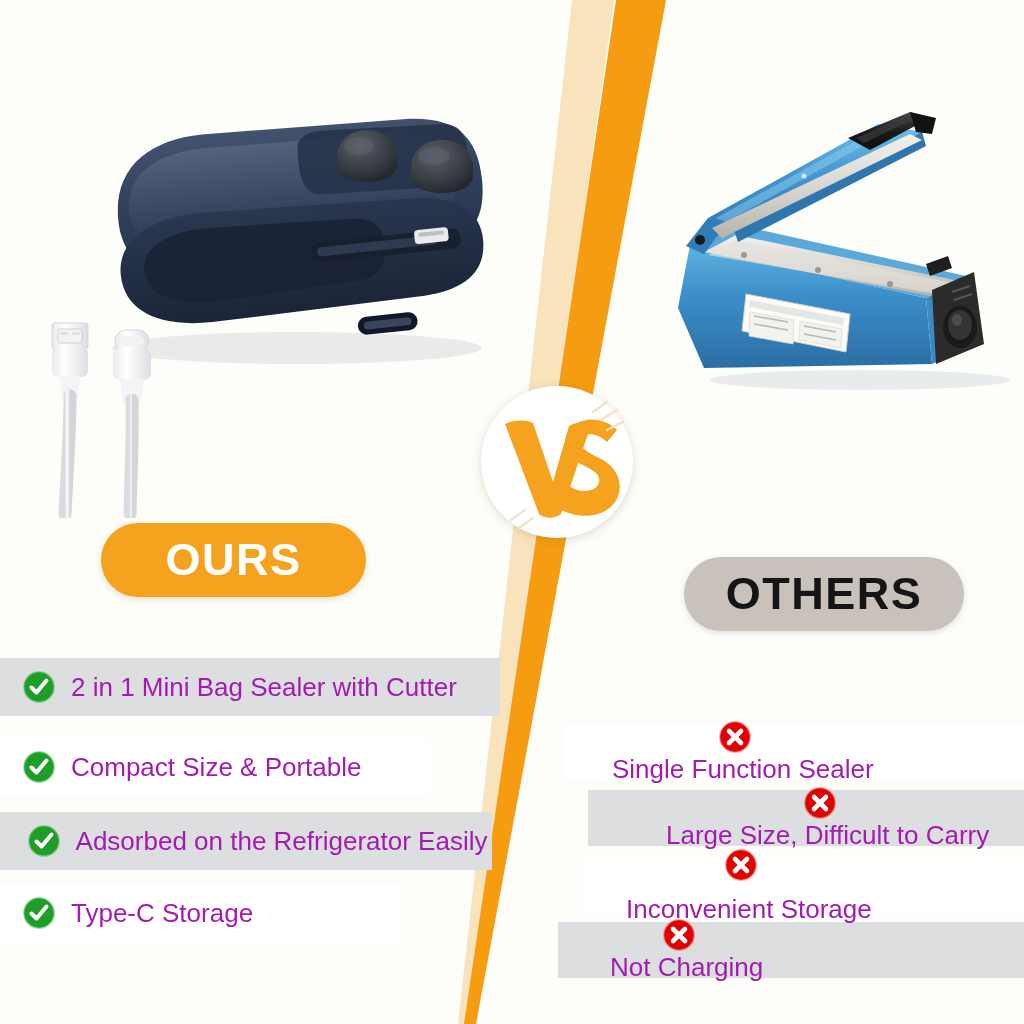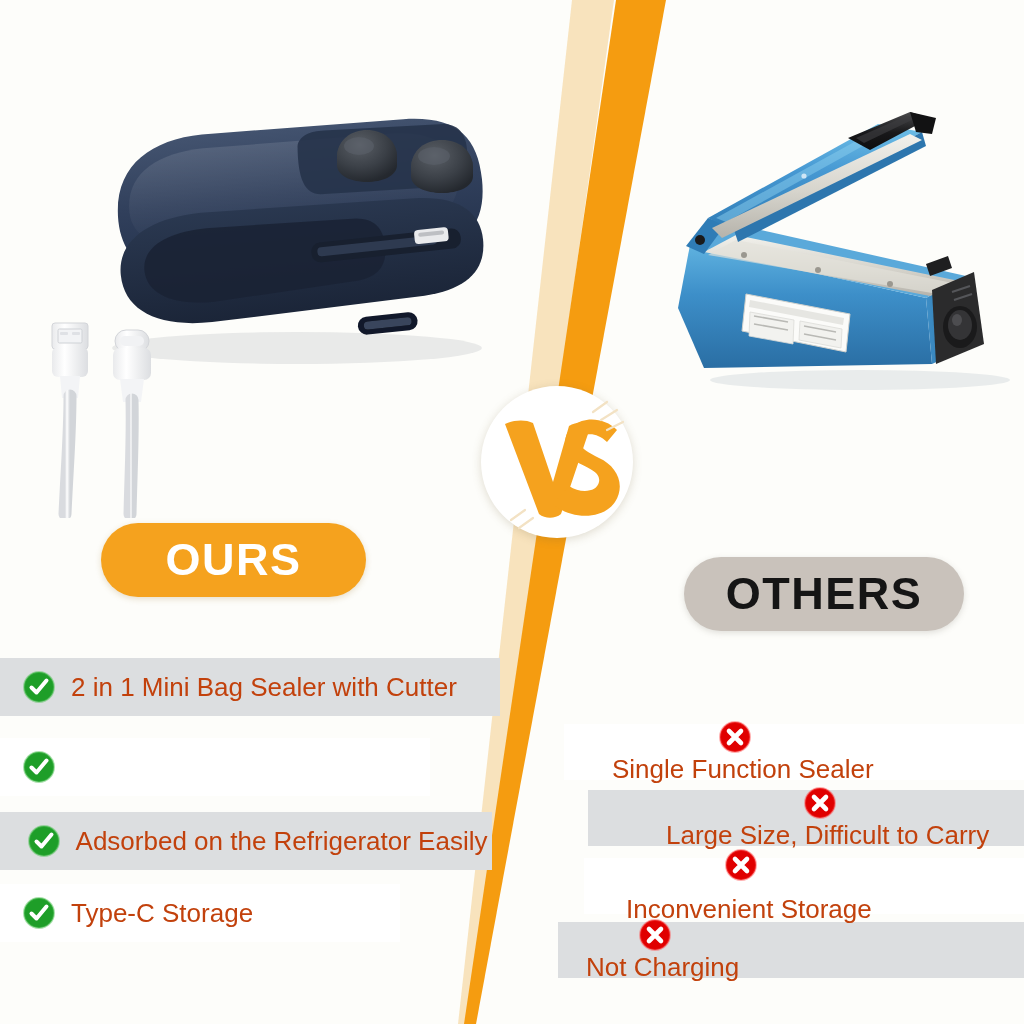--- a/index.html
+++ b/index.html
@@ -39,21 +39,21 @@
     background:#c9c2bb;color:#151515;
     font-size:45px;font-weight:bold;
     box-shadow:0 2px 6px rgba(120,115,105,.22);
   }
 
   
   .feat-row{position:absolute;display:flex;align-items:center;}
   .feat-row .band{position:absolute;top:0;left:0;height:100%;}
   .feat-inner{position:relative;display:flex;align-items:center;z-index:2;}
   .feat-label{
-    font-size:26px;color:#c2410c;white-space:nowrap;
+    font-size:26px;color:#a21caf;white-space:nowrap;
     font-family:"Liberation Sans", sans-serif;
   }
   .mark{flex:0 0 auto;margin-right:15px;display:block;}
 
   
   .col-left .feat-row{left:0;}
   .col-left .feat-inner{padding-left:22px;}
   
   .col-right .feat-row{right:0;}
   .col-right .feat-inner{padding-left:0;flex-direction:column;}
@@ -309,20 +309,21 @@
     </div>
 
     <div class="feat-row" style="top:738px;height:58px;width:430px;">
       <div class="band band-white" style="width:430px;"></div>
       <div class="feat-inner">
         <svg class="mark" width="34" height="34" viewBox="0 0 34 34">
           <circle cx="17" cy="17" r="15" fill="#1e9e28"></circle>
           <circle cx="17" cy="17" r="15" fill="none" stroke="#55c45c" stroke-width="2" opacity=".5"></circle>
           <path d="M9.5,17.5 L14.5,22.5 L24.5,10.5" fill="none" stroke="#ffffff" stroke-width="4" stroke-linecap="round" stroke-linejoin="round"></path>
         </svg>
+        <span class="feat-label">Compact Size &amp; Portable</span>
       </div>
     </div>
 
     <div class="feat-row" style="top:812px;height:58px;width:492px;justify-content:center;">
       <div class="band band-grey" style="width:492px;"></div>
       <div class="feat-inner">
         <svg class="mark" width="34" height="34" viewBox="0 0 34 34">
           <circle cx="17" cy="17" r="15" fill="#1e9e28"></circle>
           <circle cx="17" cy="17" r="15" fill="none" stroke="#55c45c" stroke-width="2" opacity=".5"></circle>
           <path d="M9.5,17.5 L14.5,22.5 L24.5,10.5" fill="none" stroke="#ffffff" stroke-width="4" stroke-linecap="round" stroke-linejoin="round"></path>
@@ -377,21 +378,21 @@
           <circle cx="17" cy="17" r="15" fill="#e00000"></circle>
           <circle cx="17" cy="17" r="15" fill="none" stroke="#ff4d4d" stroke-width="2" opacity=".45"></circle>
           <path d="M11,11 L23,23 M23,11 L11,23" stroke="#ffffff" stroke-width="4.6" stroke-linecap="round"></path>
         </svg>
         <span class="feat-label">Inconvenient Storage</span>
       </div>
     </div>
 
     <div class="feat-row" style="top:922px;height:56px;width:466px;">
       <div class="band band-grey" style="width:466px;"></div>
-      <div class="feat-inner" style="padding-left:28px;">
+      <div class="feat-inner" style="padding-left:52px;">
         <svg class="mark" width="34" height="34" viewBox="0 0 34 34">
           <circle cx="17" cy="17" r="15" fill="#e00000"></circle>
           <circle cx="17" cy="17" r="15" fill="none" stroke="#ff4d4d" stroke-width="2" opacity=".45"></circle>
           <path d="M11,11 L23,23 M23,11 L11,23" stroke="#ffffff" stroke-width="4.6" stroke-linecap="round"></path>
         </svg>
         <span class="feat-label">Not Charging</span>
       </div>
     </div>
   </div>
 

